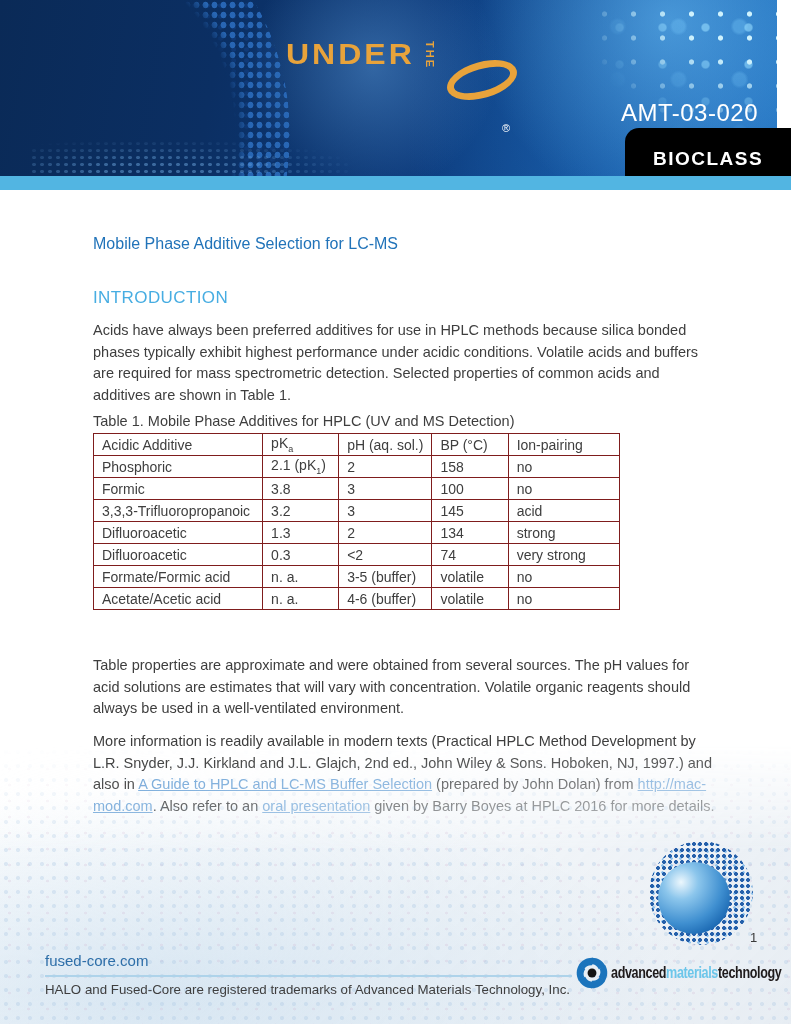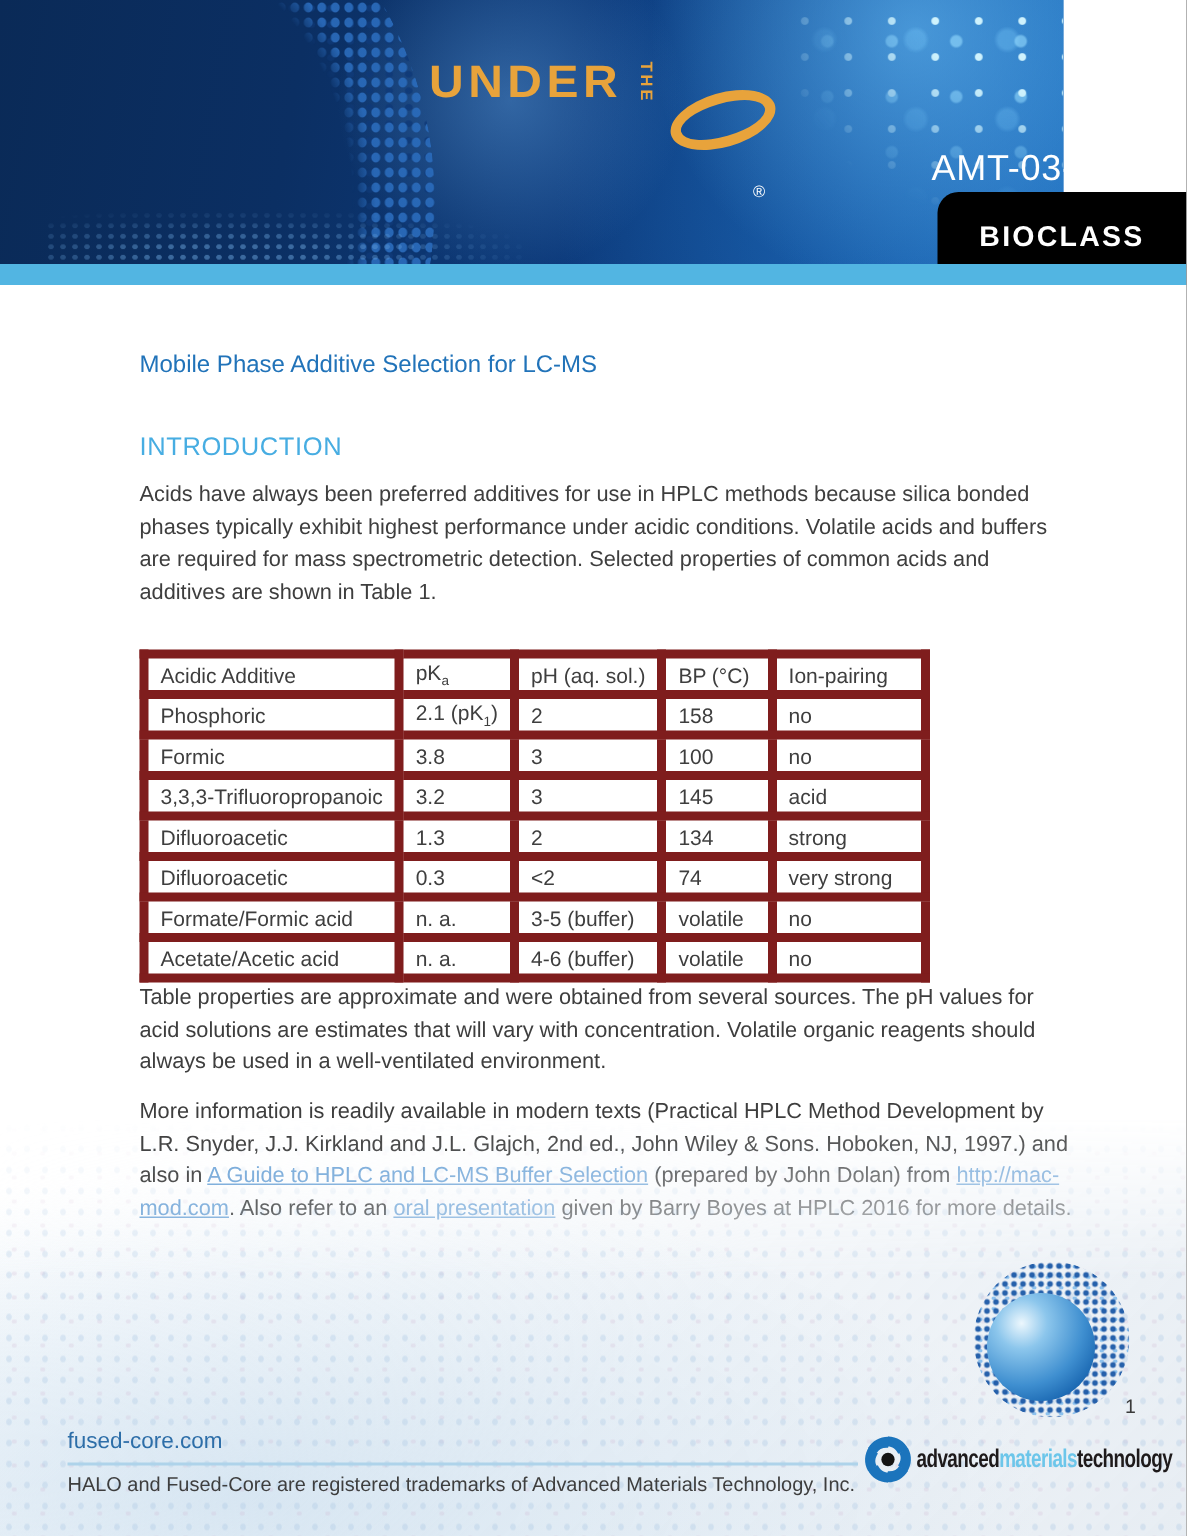--- a/index.html
+++ b/index.html
@@ -3,21 +3,21 @@
 <meta charset="utf-8">
 <style>
   html,body{margin:0;padding:0;background:#777;}
   .page{
     position:relative; width:791px; height:1024px; margin:0 auto;
     background:#ffffff; overflow:hidden;
     font-family:"Liberation Sans", sans-serif; color:#3e3e3e;
   }
   
   .header-art{
-    position:absolute; left:0; top:0; width:709px; height:176px; overflow:hidden;
+    position:absolute; left:0; top:0; width:777px; height:176px; overflow:hidden;
     background:
       radial-gradient(circle at 48% 38%, rgba(96,158,219,0.45) 0%, rgba(96,158,219,0) 30%),
       radial-gradient(circle at 86% 12%, rgba(110,195,250,0.55) 0%, rgba(110,195,250,0) 28%),
       radial-gradient(circle at 96% 70%, rgba(40,115,195,0.55) 0%, rgba(40,115,195,0) 45%),
       linear-gradient(100deg,#0a2a57 0%,#0b2f63 28%,#0d3b7c 55%,#11529c 78%,#1a6fbc 100%);
   }
   .particle-arc{
     position:absolute; left:-150px; top:-110px; width:440px; height:490px; border-radius:50%;
     background-image:
       radial-gradient(rgba(43,108,188,0.9) 2.6px, transparent 3.3px),
@@ -97,21 +97,21 @@
   .par-more { top:731px; }
   .table-caption{
     position:absolute; left:93px; top:413px; margin:0;
     font-size:14.5px; color:#3e3e3e;
   }
   .additives-table{
     position:absolute; left:93px; top:433px; width:527px;
     border-collapse:collapse; font-size:14px; color:#3e3e3e;
   }
   .additives-table th, .additives-table td{
-    border:6px solid #7f1d1d; font-weight:normal; text-align:left;
+    border:1px solid #7f1d1d; font-weight:normal; text-align:left;
     height:21px; padding:0 8px; white-space:nowrap;
   }
   .additives-table sub{ font-size:9px; }
   .doc-link{ color:#72a7d9; text-decoration:underline; }
   
   .footer-bg{
     position:absolute; left:0; top:745px; width:791px; height:279px;
     background-image:
       radial-gradient(rgba(165,195,225,0.30) 1.6px, transparent 2.2px),
       radial-gradient(rgba(205,175,205,0.22) 1.4px, transparent 2px),
@@ -171,20 +171,21 @@
     <div class="brand-reg">®</div>
   </div>
   <div class="doc-number">AMT-03-020</div>
   <div class="bioclass">BIOCLASS</div>
   <div class="header-strip"></div>
 
   <h1 class="doc-title">Mobile Phase Additive Selection for LC-MS</h1>
   <h2 class="section-heading">INTRODUCTION</h2>
   <p class="body-par par-intro">Acids have always been preferred additives for use in HPLC methods because silica bonded phases typically exhibit highest performance under acidic conditions. Volatile acids and buffers are required for mass spectrometric detection. Selected properties of common acids and additives are shown in Table 1.</p>
 
+  <p class="table-caption">Table 1. Mobile Phase Additives for HPLC (UV and MS Detection)</p>
   <table class="additives-table">
     <colgroup>
       <col style="width:170px">
         <col style="width:77px">
         <col style="width:84px">
         <col style="width:79px">
         <col style="width:117px">
     </colgroup>
     <thead>
       <tr>

